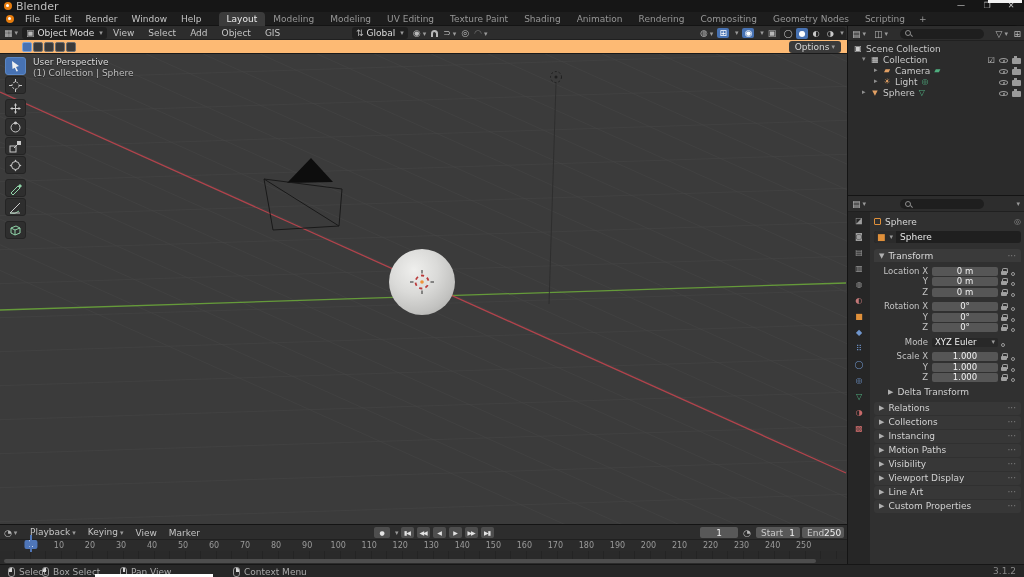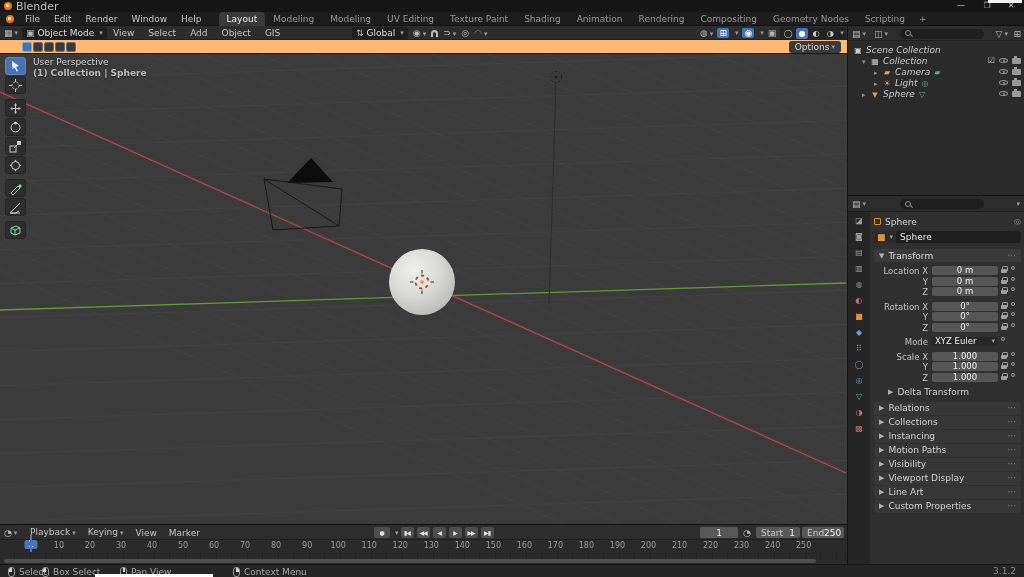--- a/index.html
+++ b/index.html
@@ -57,21 +57,21 @@
   .selmode { position:absolute; left:22px; top:2px; display:flex; gap:1px; }
   .selmode span { width:10px; height:10px; border:1px solid #6f6f6f; border-radius:2px; background:#3a3a3a; }
   .selmode span.active { background:#4772b3; border-color:#7ea3d6; }
   #options-btn { position:absolute; right:6px; top:1px; height:12px; background:#3a3a3a; border-radius:3px;
                  padding:0 6px; color:#d6d6d6; display:flex; align-items:center; }
 
   
   #viewport { position:absolute; left:0; top:54px; width:968px; height:470px; background:#3b3b3b; overflow:hidden; }
   #scene { position:absolute; left:0; top:0; }
   .vp-overlay { position:absolute; left:33px; top:3px; color:#d8d8d8; text-shadow:0 1px 1px rgba(0,0,0,.5); }
-  .vp-overlay2 { position:absolute; left:33px; top:14px; color:#bdbdbd; text-shadow:0 1px 1px rgba(0,0,0,.5);font-weight:bold; }
+  .vp-overlay2 { position:absolute; left:33px; top:14px; color:#bdbdbd; text-shadow:0 1px 1px rgba(0,0,0,.5); }
 
   
   #vp-tools { position:absolute; left:5px; top:3px; width:22px; }
   .vtool { width:21px; height:18px; margin-bottom:1px; background:#2e2e2e; border:1px solid #242424;
            border-radius:3px; display:flex; align-items:center; justify-content:center; }
   .vtool.active { background:#4772b3; border-color:#5b87c4; }
   .vtool.gap { margin-top:5px; }
   .vtool svg { display:block; }
 
   
@@ -83,21 +83,21 @@
   #outliner { position:absolute; left:847px; top:26px; width:177px; height:170px; background:#2b2b2b;
               border-left:1px solid #141414; border-bottom:1px solid #141414; }
   #outliner-header { position:relative; height:15px; background:#2d2d2d; border-bottom:1px solid #202020; }
   #outliner-header .abs { position:absolute; top:0; height:15px; display:flex; align-items:center; }
   .search-field { background:#1e1e1e; border-radius:6px; height:10px; display:flex; align-items:center; padding:0 4px; gap:3px; }
   .mag { position:relative; width:9px; height:9px; flex:none; }
   .mag::before { content:""; position:absolute; left:1px; top:1px; width:4px; height:4px;
                  border:1px solid #8d8d8d; border-radius:50%; }
   .mag::after { content:""; position:absolute; left:6px; top:6px; width:3px; height:1px;
                 background:#8d8d8d; transform:rotate(45deg); }
-  .ol-row { position:relative; height:11px; display:flex; align-items:flex-end; color:#c9c9c9;font-style:italic; }
+  .ol-row { position:relative; height:11px; display:flex; align-items:flex-start; color:#c9c9c9; }
   .ol-row .lbl { margin-left:3px; }
   .ind-0 { padding-left:5px; } .ind-1 { padding-left:14px; } .ind-2 { padding-left:26px; }
   .tree-caret { width:8px; color:#8f8f8f; font-size:7px; }
   .c-open::before { content:"▾"; } .c-closed::before { content:"▸"; }
   .oi { width:10px; text-align:center; font-size:8px; }
   .oi-scene-collection::before { content:"▣"; color:#cfcfcf; }
   .oi-collection::before { content:"▦"; color:#cfcfcf; }
   .oi-camera::before { content:"▰"; color:#e2a064; }
   .oi-light::before { content:"☀"; color:#e2a064; }
   .oi-mesh::before { content:"▼"; color:#e2a064; font-size:7px; }
@@ -125,21 +125,21 @@
   #prop-content { position:absolute; left:22px; top:16px; width:155px; height:352px; padding:3px 4px 0 4px; }
   .crumb { display:flex; align-items:center; height:13px; gap:4px; color:#d6d6d6; }
   .crumb .sq { width:7px; height:7px; border:1px solid #e0903a; border-radius:1px; }
   .pin { margin-left:auto; color:#8d8d8d; font-size:8px; }
   .name-field { display:flex; align-items:center; height:12px; background:#1f1f1f; border-radius:3px; margin:3px 0 6px 0; }
   .name-field .seg { background:#2b2b2b; border-radius:3px 0 0 3px; height:12px; display:flex; align-items:center; padding:0 3px; gap:2px; }
   .name-field .nm { padding-left:4px; color:#e6e6e6; }
   .panel-hdr { height:13px; background:#3a3a3a; border-radius:3px 3px 0 0; display:flex; align-items:center;
                padding:0 5px; color:#dadada; margin-bottom:4px; }
   .panel-hdr .dots, .sect .dots { margin-left:auto; color:#7d7d7d; }
-  .trow { display:flex; align-items:flex-start; height:9.5px; margin-bottom:1px; }
+  .trow { display:flex; align-items:flex-end; height:9.5px; margin-bottom:1px; }
   .trow.gap { margin-top:5px; }
   .trow .tlabel { width:54px; text-align:right; margin-right:4px; color:#c3c3c3; font-size:8.5px; white-space:nowrap; }
   .trow .tfield { width:66px; height:9px; background:#565656; border-radius:2px; color:#f1f1f1;
                   text-align:center; font-size:8.5px; line-height:9px; }
   .trow .tfield.dd { background:#282828; text-align:left; padding:0 3px; display:flex; }
   .trow .tfield.dd .caret { margin-left:auto; }
   .lockico { width:7px; height:8px; position:relative; margin-left:3px; }
   .lockico::before { content:""; position:absolute; left:1px; top:0; width:4px; height:4px;
                      border:1px solid #a0a0a0; border-bottom:none; border-radius:2px 2px 0 0; }
   .lockico::after { content:""; position:absolute; left:0; top:3px; width:6px; height:4px; background:#a0a0a0; border-radius:1px; }

